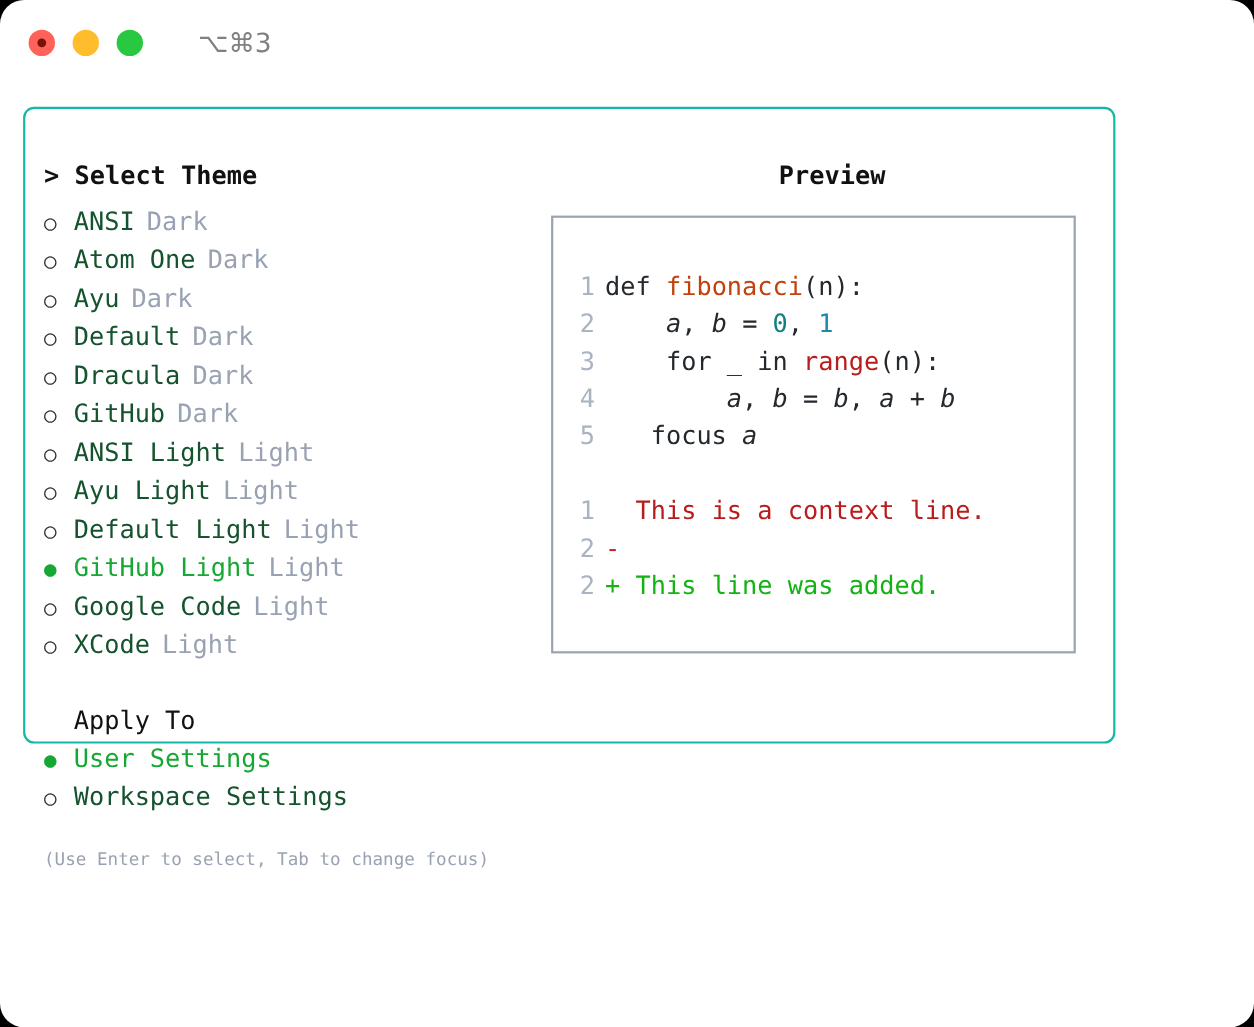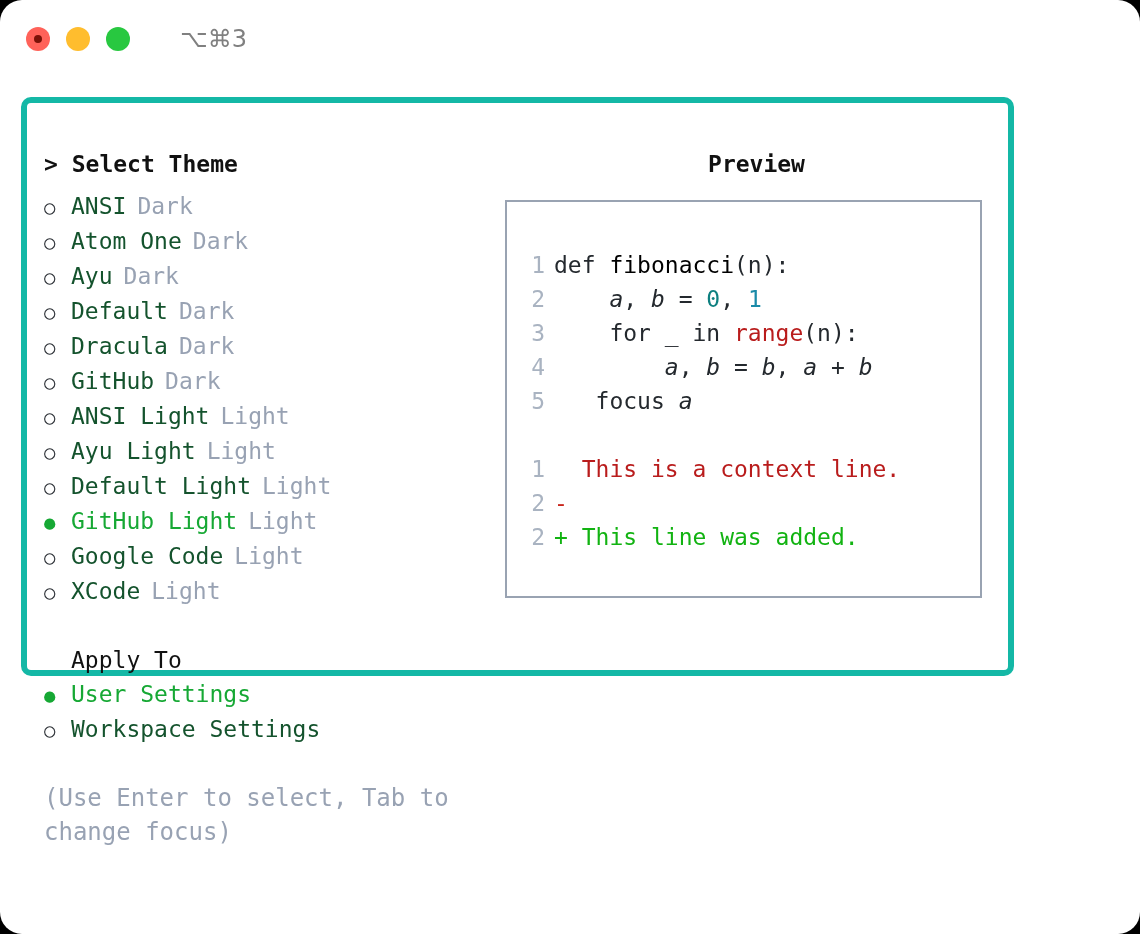--- a/index.html
+++ b/index.html
@@ -67,21 +67,21 @@
     font-family: "DejaVu Sans", "Liberation Sans", sans-serif;
   }
 
   
   .card {
     position: absolute;
     left: 21px;
     top: 97px;
     width: 993px;
     height: 579px;
-    border: 6px solid #14b8a6;
+    border: 2px solid #14b8a6;
     border-radius: 10px;
     background: #ffffff;
   }
 
   .card-inner {
     position: absolute;
     left: 0; top: 0;
     width: 100%; height: 100%;
     display: flex;
   }
@@ -137,24 +137,24 @@
     white-space: pre;
     line-height: 34px;
     padding-left: 27px;
     margin-top: 34px;
   }
 
   .apply-list { }
 
   .hint {
     color: #98a2b3;
-    font-size: 24px;
+    font-size: 16px;
     line-height: 34px;
     white-space: pre-wrap;
-    margin-top: 34px;
+    margin-top: 21px;
     max-width: 410px;
   }
 
   
   .preview-label {
     font-size: 23px;
     font-weight: bold;
     color: #111111;
     line-height: 1;
     margin-bottom: 24px;
@@ -179,21 +179,21 @@
   .lineno {
     width: 47px;
     flex: none;
     text-align: right;
     color: #a9b3c1;
     padding-right: 9px;
   }
   .code-text { color: #24292e; }
 
   .tok-def   { color: #24292e; }
-  .tok-fn    { color: #000000; }
+  .tok-fn    { color: #c2410c; }
   .tok-num   { color: #0e8080; }
   .tok-num2  { color: #1a8aa8; }
   .tok-call  { color: #b91c1c; }
   .tok-var   { color: #24292e; font-style: italic; }
   .tok-plain { color: #24292e; }
 
   .spacer-line { height: 34px; }
 
   .diff-ctx   { color: #b91c1c; }
   .diff-del   { color: #c9261c; }

